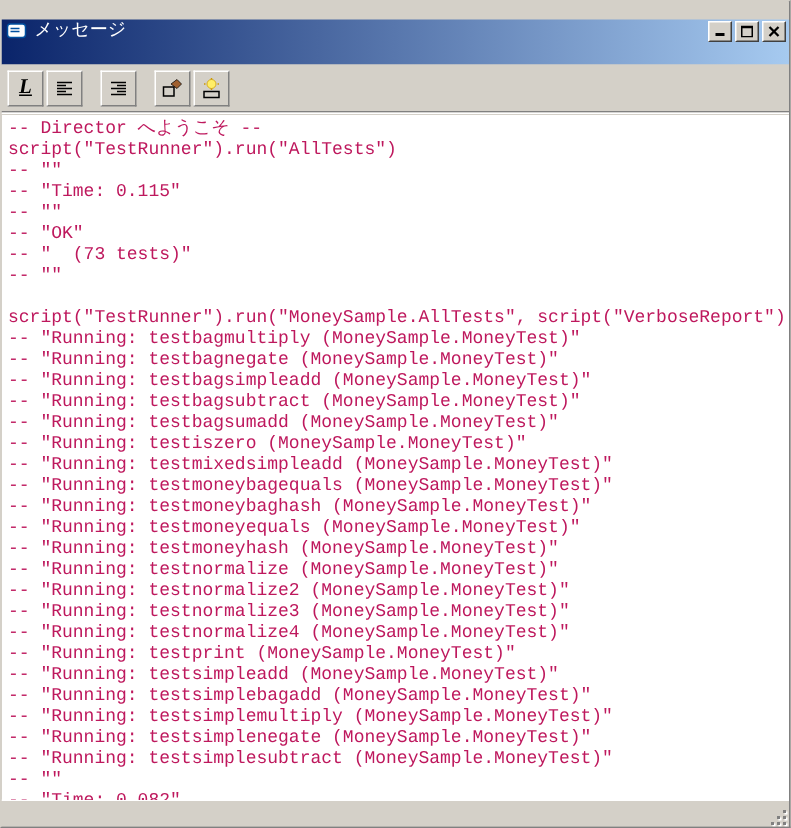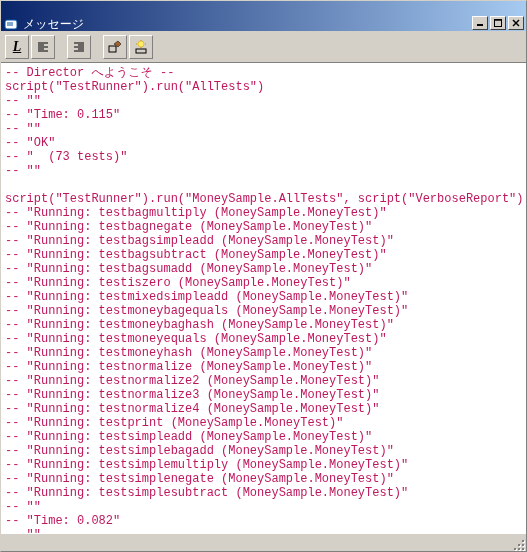--- a/index.html
+++ b/index.html
@@ -14,24 +14,25 @@
     flex-direction: column;
     border: 1px solid #808080;
     border-top-color: #d4d0c8;
     border-left-color: #d4d0c8;
   }
   .titlebar {
     background: linear-gradient(to right, #0a246a, #a6caf0);
     color: white;
     height: 20px;
     display: flex;
-    align-items: flex-start;
+    align-items: flex-end;
     padding: 15px 2px;
     font-family: "MS UI Gothic", Tahoma, sans-serif;
     font-size: 12px;
+    margin-top: 12px;
   }
   .titlebar-icon {
     width: 16px;
     height: 16px;
     margin-right: 4px;
     display: flex;
     align-items: center;
     justify-content: center;
   }
   .titlebar-text {

